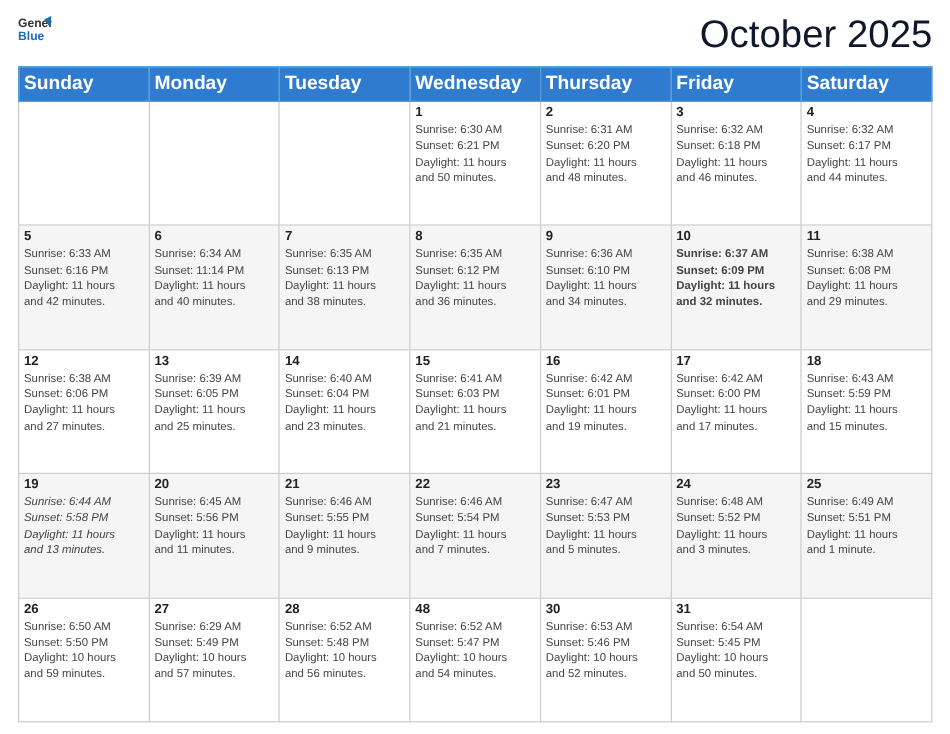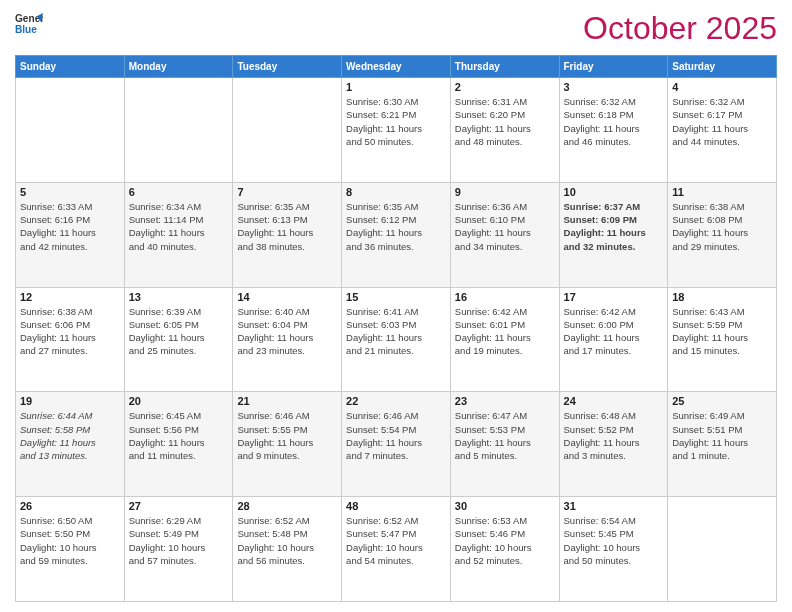--- a/index.html
+++ b/index.html
@@ -31,38 +31,38 @@
     .logo-icon {
       width: 28px;
       height: 28px;
     }
     .title-block {
       text-align: right;
     }
     .month-title {
       font-size: 32px;
       font-weight: normal;
-      color: #be185d;
+      color: #0f172a;
     }
     .location {
       font-size: 14px;
       color: #555;
     }
     .calendar {
       flex: 1;
       border-collapse: collapse;
       width: 100%;
       table-layout: fixed;
     }
     .calendar thead tr {
       background: #2e7bcf;
     }
     .calendar thead th {
       color: white;
-      font-size: 10px;
+      font-size: 16px;
       font-weight: bold;
       padding: 5px 4px;
       border: 1px solid #5a9fd4;
       text-align: left;
     }
     .calendar tbody td {
       vertical-align: top;
       border: 1px solid #ccc;
       padding: 3px 4px;
       font-size: 9.5px;

